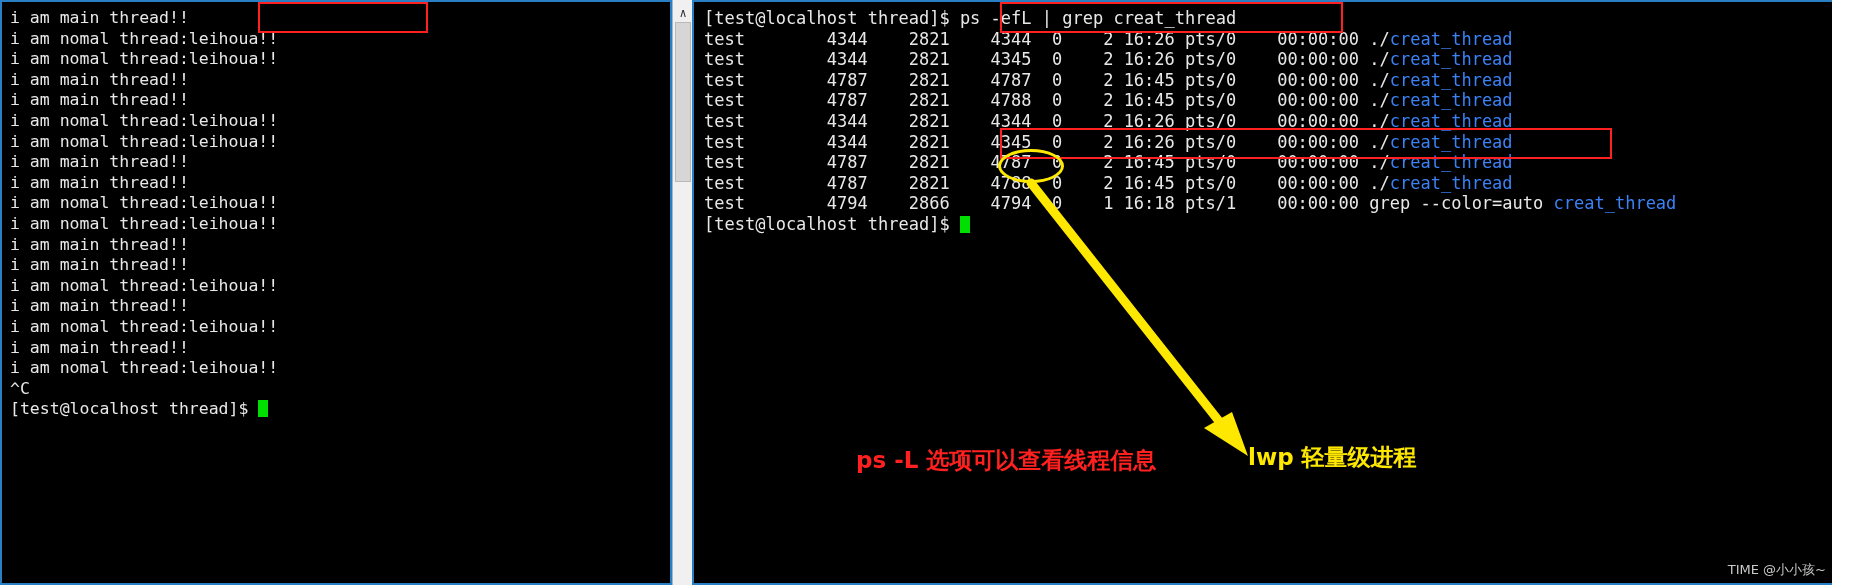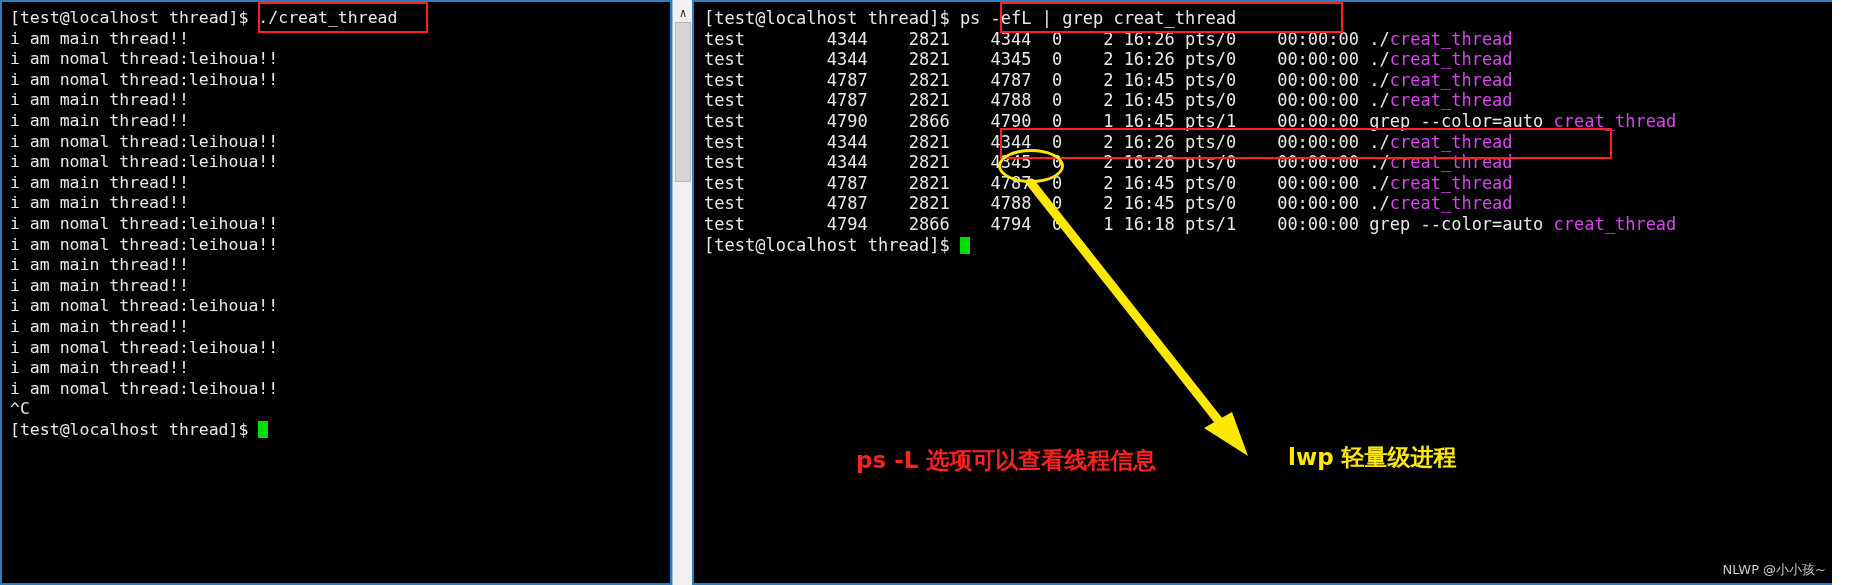--- a/index.html
+++ b/index.html
@@ -80,21 +80,21 @@
     white-space: pre;
     letter-spacing: 0px;
   }
   .line-r {
     font-family: "DejaVu Sans Mono", monospace;
     font-size: 17px;
     line-height: 20.6px;
     color: #e8e8e8;
     white-space: pre;
   }
-  .red { color: #d946ef; text-align: center; }
+  .red { color: #3b82f6; text-align: center; }
   .cursor {
     display: inline-block;
     width: 10px; height: 17px;
     background: #00e000;
     vertical-align: -3px;
   }
 
   
   .hl-box {
     position: absolute;
@@ -133,21 +133,20 @@
     pointer-events: none;
   }
 </style>
 </head>
 <body>
 
 <div id="root">
 
   <div class="term-left">
     <div class="pad">
-      <div class="line"><span>[test@localhost thread]$ </span><span>./creat_thread</span></div>
       <div id="left-out">
           <div class="line">i am main thread!!</div>
           <div class="line">i am nomal thread:leihoua!!</div>
           <div class="line">i am nomal thread:leihoua!!</div>
           <div class="line">i am main thread!!</div>
           <div class="line">i am main thread!!</div>
           <div class="line">i am nomal thread:leihoua!!</div>
           <div class="line">i am nomal thread:leihoua!!</div>
           <div class="line">i am main thread!!</div>
           <div class="line">i am main thread!!</div>
@@ -174,21 +173,20 @@
   </div>
 
   <div class="term-right">
     <div class="pad">
       <div class="line-r"><span>[test@localhost thread]$ </span><span>ps -efL | grep creat_thread</span></div>
       <div id="right-block-1">
           <div class="line-r"><span>test        4344    2821    4344  0    2 16:26 pts/0    00:00:00 </span><span>./</span><span class="red">creat_thread</span></div>
           <div class="line-r"><span>test        4344    2821    4345  0    2 16:26 pts/0    00:00:00 </span><span>./</span><span class="red">creat_thread</span></div>
           <div class="line-r"><span>test        4787    2821    4787  0    2 16:45 pts/0    00:00:00 </span><span>./</span><span class="red">creat_thread</span></div>
           <div class="line-r"><span>test        4787    2821    4788  0    2 16:45 pts/0    00:00:00 </span><span>./</span><span class="red">creat_thread</span></div>
-          <div class="line-r"><span>test        4790    2866    4790  0    1 16:45 pts/1    00:00:00 </span><span>grep --color=auto </span><span class="red">creat_thread</span></div>
         </div>
       <div id="right-block-2">
           <div class="line-r"><span>test        4344    2821    4344  0    2 16:26 pts/0    00:00:00 </span><span>./</span><span class="red">creat_thread</span></div>
           <div class="line-r"><span>test        4344    2821    4345  0    2 16:26 pts/0    00:00:00 </span><span>./</span><span class="red">creat_thread</span></div>
           <div class="line-r"><span>test        4787    2821    4787  0    2 16:45 pts/0    00:00:00 </span><span>./</span><span class="red">creat_thread</span></div>
           <div class="line-r"><span>test        4787    2821    4788  0    2 16:45 pts/0    00:00:00 </span><span>./</span><span class="red">creat_thread</span></div>
           <div class="line-r"><span>test        4794    2866    4794  0    1 16:18 pts/1    00:00:00 </span><span>grep --color=auto </span><span class="red">creat_thread</span></div>
         </div>
       <div class="line-r"><span>[test@localhost thread]$ </span><span class="cursor"></span></div>
     </div>
@@ -201,17 +199,17 @@
   <div class="hl-ellipse" style="left:998px; top:149px; width:66px; height:34px;"></div>
 
   <svg class="arrow-layer" viewBox="0 0 1852 585">
     <g>
       <line x1="1031" y1="183" x2="1222" y2="425" stroke="#ffe800" stroke-width="9" stroke-linecap="round"></line>
       <polygon points="1248,456 1204,428 1232,412" fill="#ffe800"></polygon>
     </g>
   </svg>
 
   <div class="note note-red" style="left:820px; top:445px;">ps -L 选项可以查看线程信息</div>
-  <div class="note note-yellow" style="left:1252px; top:442px;">lwp 轻量级进程</div>
-
-  <div class="watermark">NLWP @小小孩~</div>
+  <div class="note note-yellow" style="left:1212px; top:442px;">lwp 轻量级进程</div>
+
+  <div class="watermark">TIME @小小孩~</div>
   <div class="scroll-gutter-right"></div>
 </div>
 
 </body></html>

